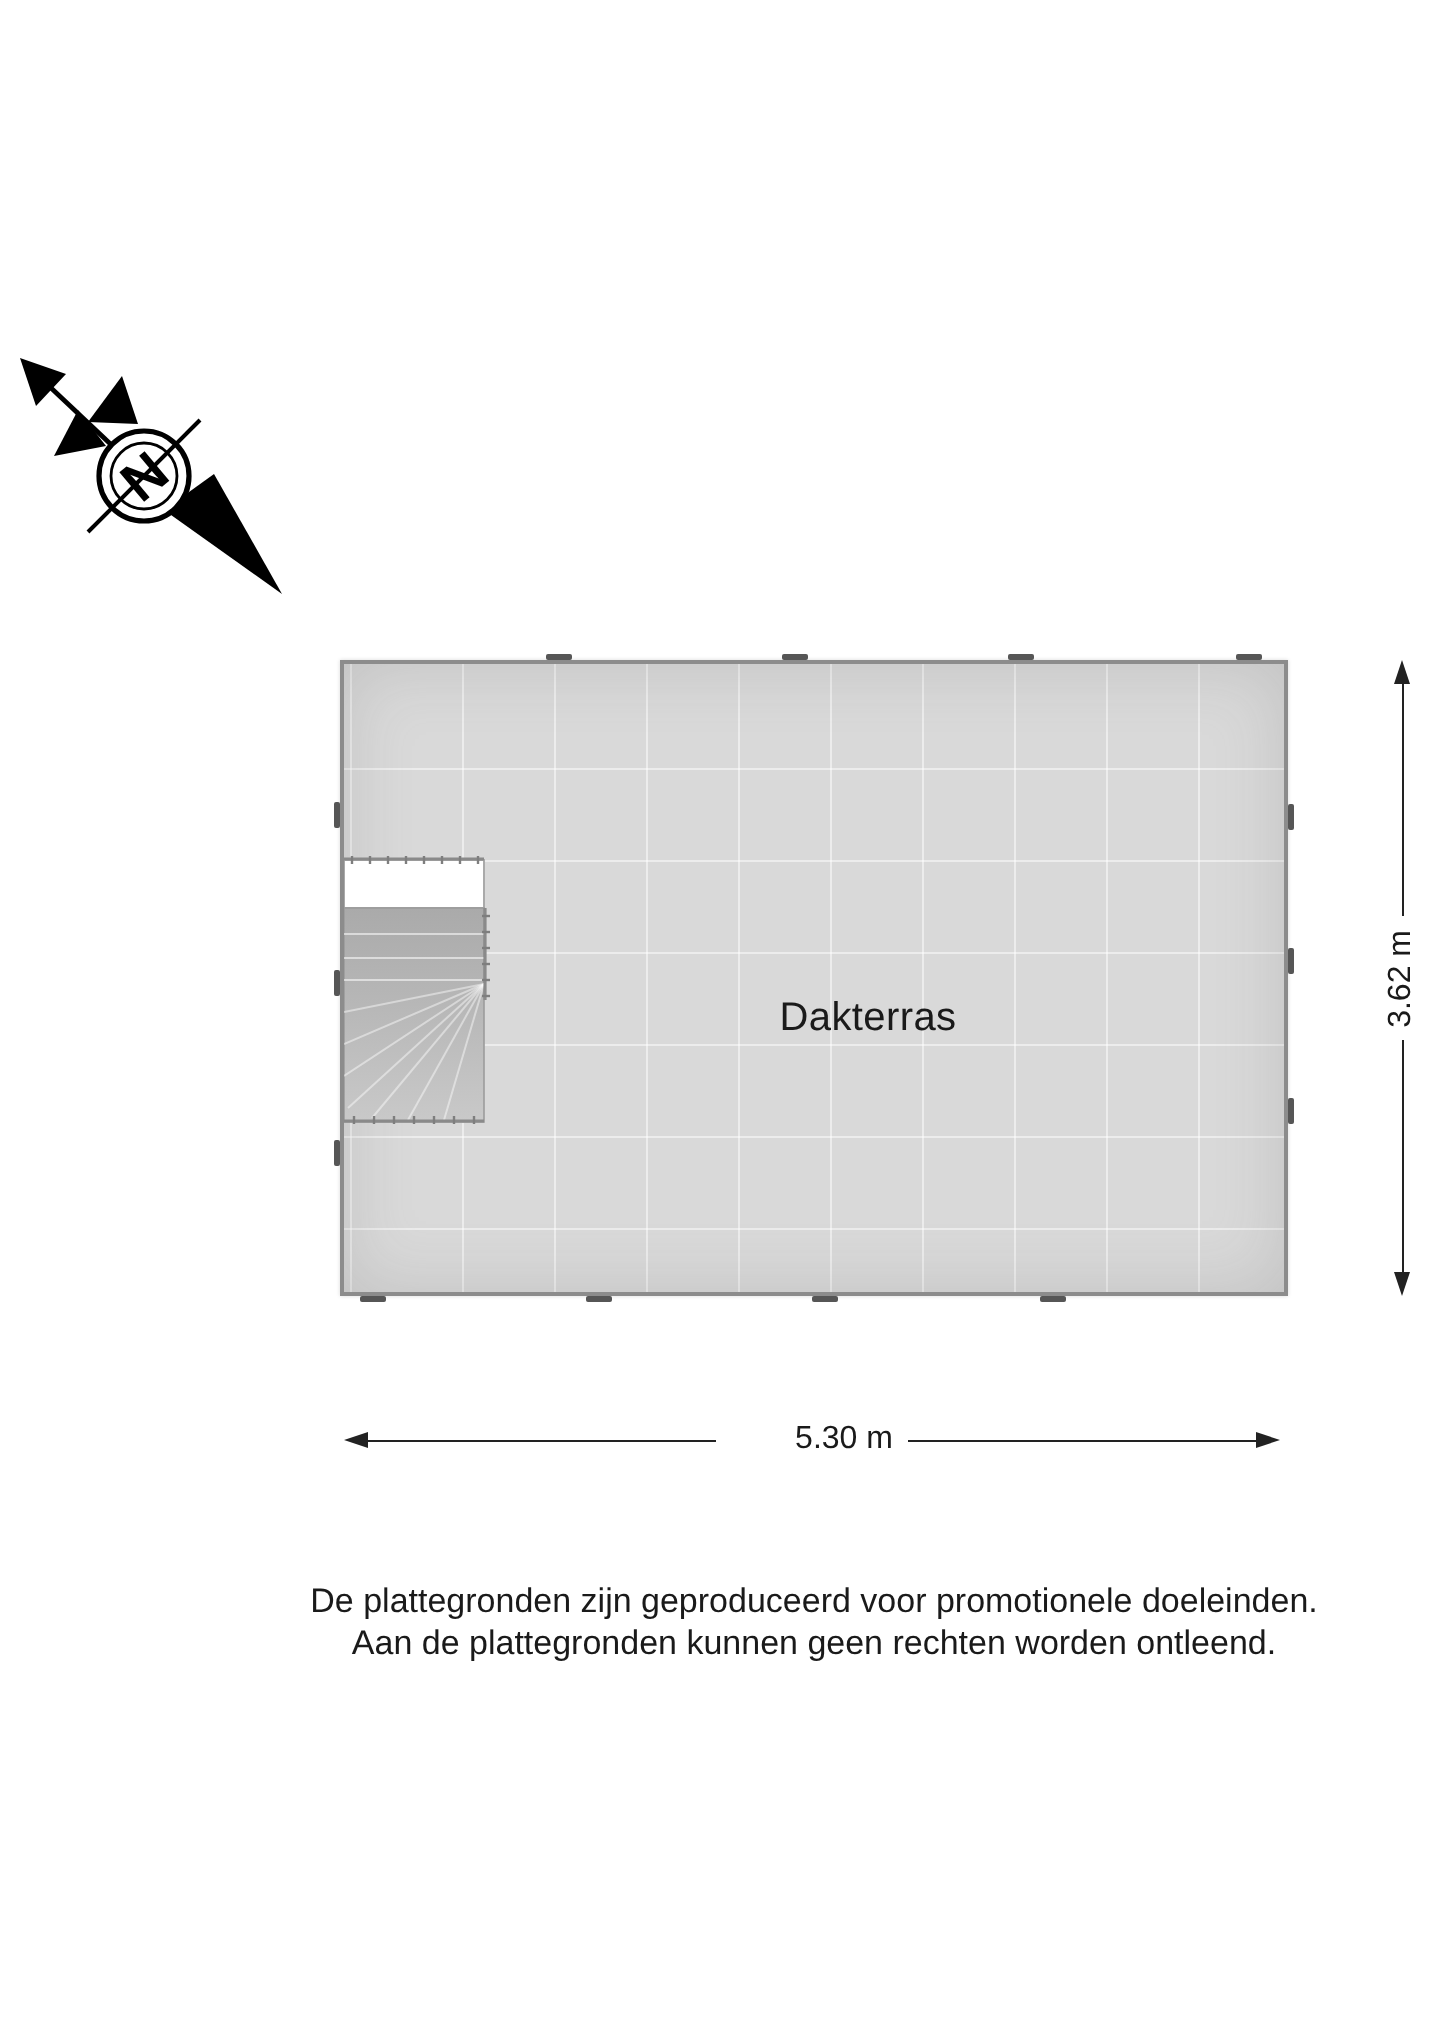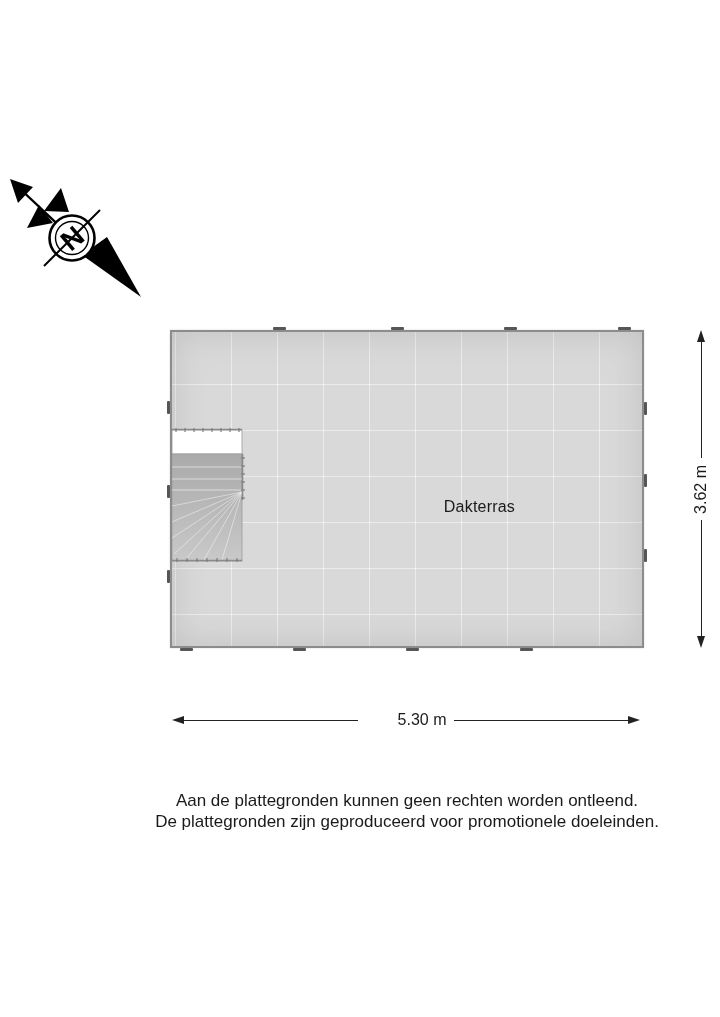--- a/index.html
+++ b/index.html
@@ -38,24 +38,24 @@
     background-color: var(--terrace-fill);
     background-image:
       repeating-linear-gradient(0deg,  transparent 0px, transparent 45px, var(--tile-grid-line) 45px, var(--tile-grid-line) 46px),
       repeating-linear-gradient(90deg, transparent 0px, transparent 45px, var(--tile-grid-line) 45px, var(--tile-grid-line) 46px);
     background-position: 14px 14px;
     border: 2px solid var(--wall-outline);
     box-shadow: inset 0 0 34px rgba(110,110,110,0.22), 0 0 2px rgba(0,0,0,0.15);
   }
   .room-label {
     position: absolute;
-    left: 203px; top: 166px;
+    left: 192px; top: 166px;
     width: 140px;
-    text-align: right;
-    font-size: 16px;
+    text-align: center;
+    font-size: 20px;
     letter-spacing: 0.2px;
     color: var(--text-color);
     white-space: nowrap;
   }
   .stairs {
     position: absolute;
     left: 0px; top: 96px;
     width: 74px; height: 136px;
   }
 
@@ -225,15 +225,15 @@
 
 <div class="dim-h">
   <div class="arr left"></div>
   <div class="dim-line-h"></div>
   <div class="dim-label">5.30 m</div>
   <div class="dim-line-h"></div>
   <div class="arr right"></div>
 </div>
 
 <div class="disclaimer">
+  <div>De plattegronden zijn geproduceerd voor promotionele doeleinden.</div>
   <div>Aan de plattegronden kunnen geen rechten worden ontleend.</div>
-  <div>De plattegronden zijn geproduceerd voor promotionele doeleinden.</div>
 </div>
 
 </body></html>

